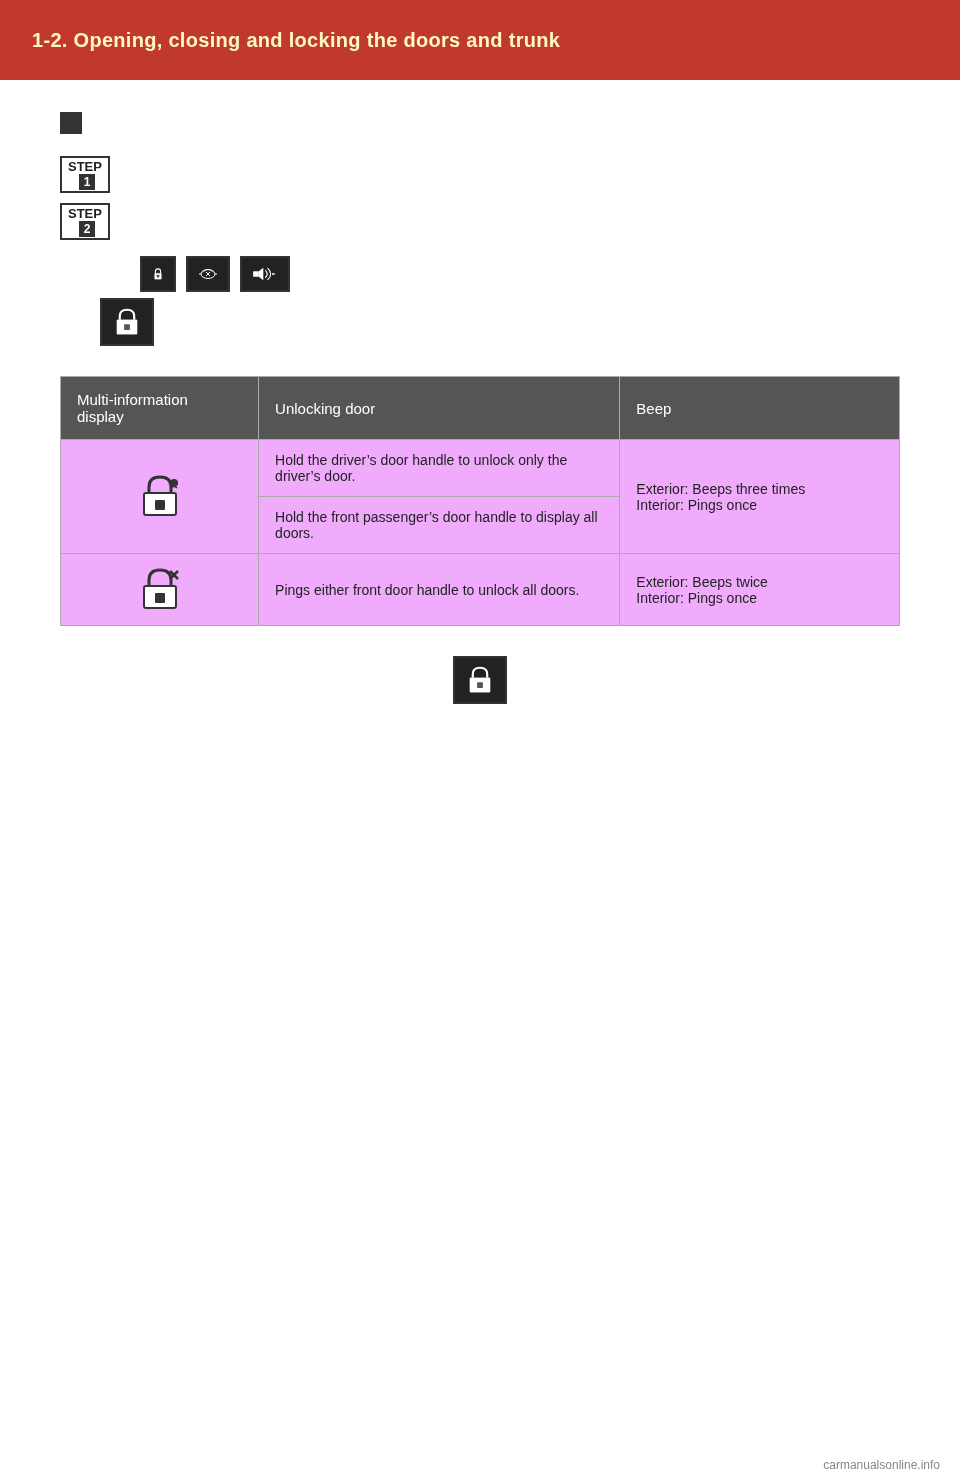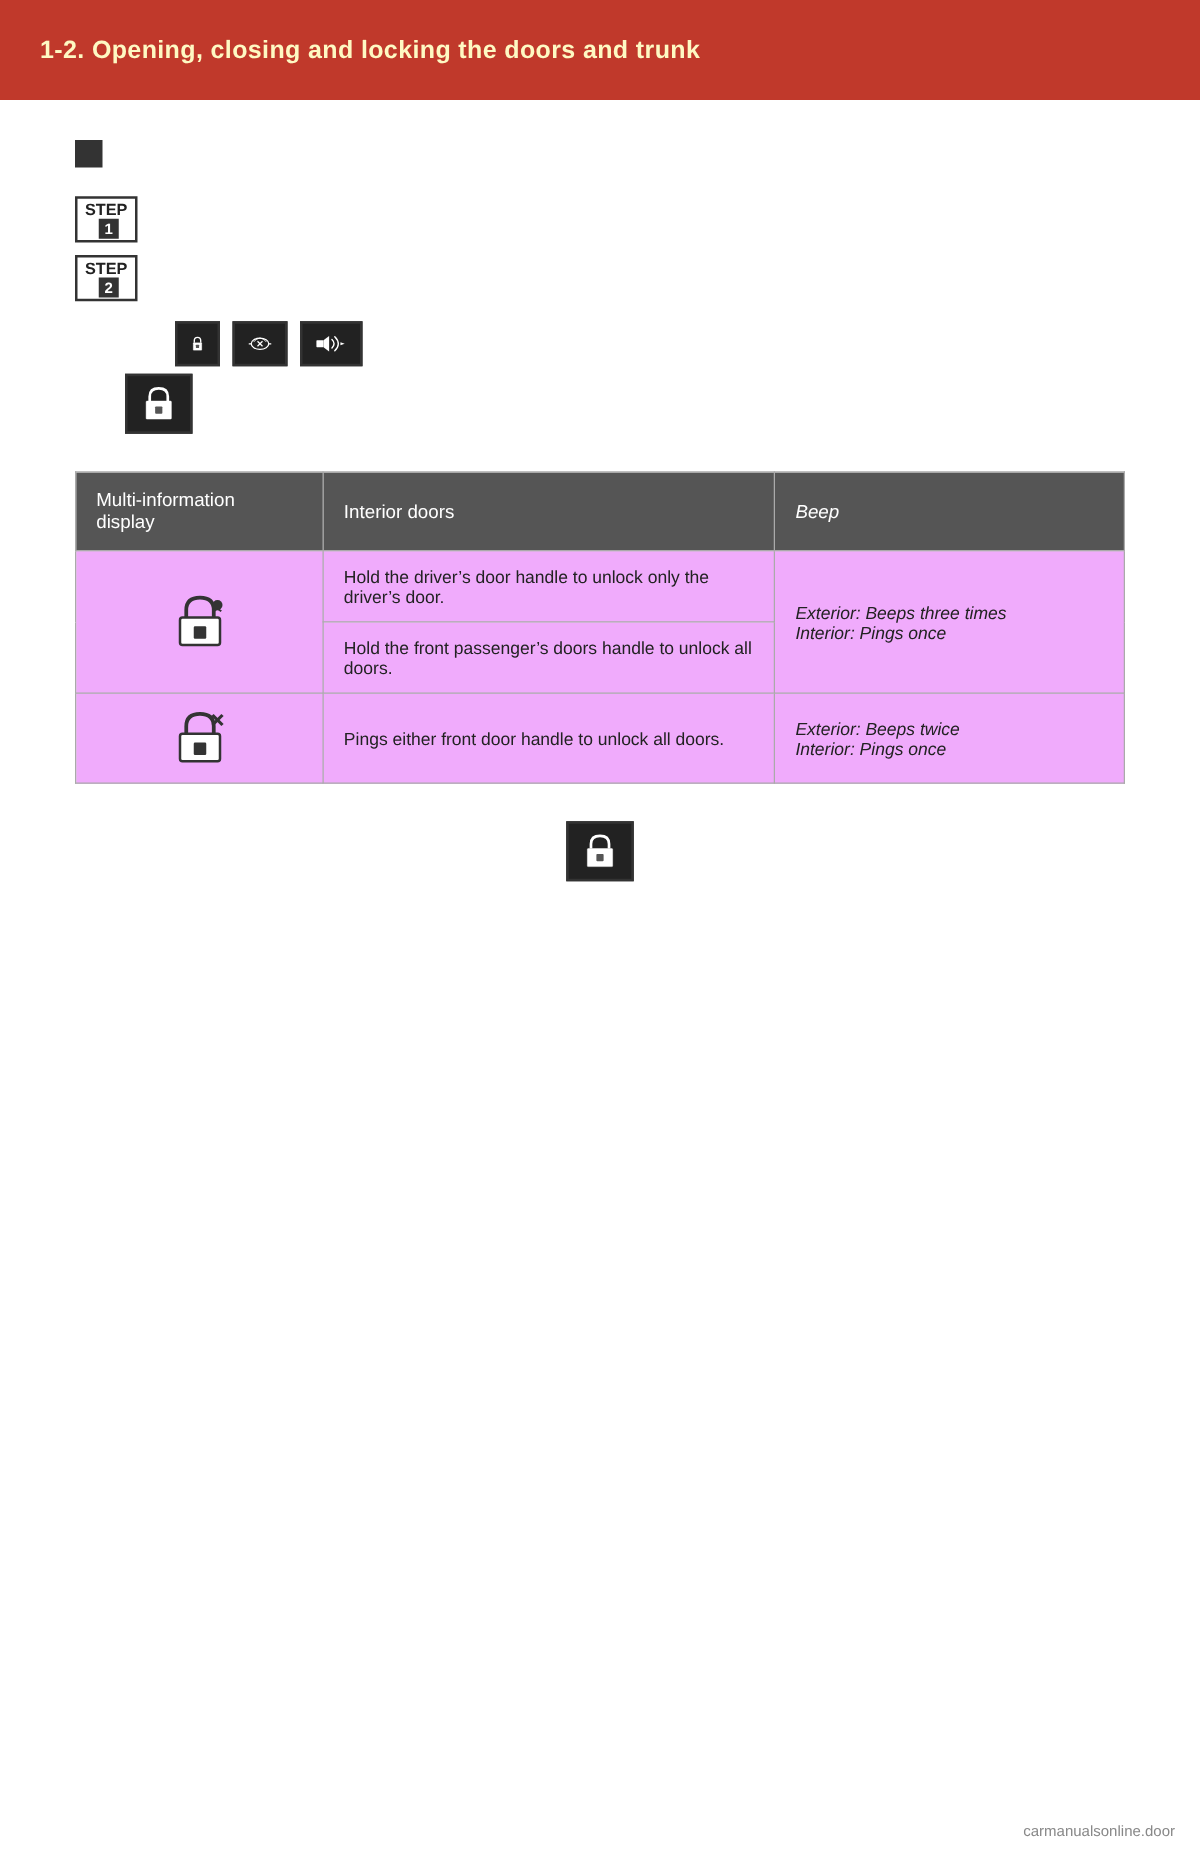--- a/index.html
+++ b/index.html
@@ -137,21 +137,20 @@
       width: 170px;
       text-align: center;
     }
 
     .col-unlocking {
       width: 310px;
     }
 
     .col-beep {
       width: 240px;
-      font-style: italic;
     }
 
     .icon-cell {
       text-align: center;
       padding: 10px;
     }
 
     .bottom-icon-area {
       display: flex;
       justify-content: center;
@@ -252,21 +251,21 @@
       <path d="M8 16 V11 Q8 2 18 2 Q28 2 28 11 V16" fill="none" stroke="#fff" stroke-width="3"></path>
       <rect x="14" y="22" width="8" height="8" rx="1" fill="#555"></rect>
     </svg>
   </div>
 
   
   <table class="info-table">
     <thead>
       <tr>
         <th class="col-display">Multi-information<br>display</th>
-        <th class="col-unlocking">Interior doors</th>
+        <th class="col-unlocking">Unlocking door</th>
         <th class="col-beep">Beep</th>
       </tr>
     </thead>
     <tbody>
 
       <tr>
         <td class="icon-cell col-display" rowspan="2">
           
           <svg width="44" height="44" viewBox="0 0 44 44">
             <rect x="6" y="20" width="32" height="22" rx="2" fill="#fff" stroke="#333" stroke-width="2"></rect>
@@ -276,21 +275,21 @@
             <circle cx="36" cy="10" r="4" fill="#333"></circle>
             <path d="M33 15 Q36 12 39 15" fill="none" stroke="#333" stroke-width="1.5"></path>
           </svg>
         </td>
         <td class="col-unlocking">Hold the driver’s door handle to unlock only the driver’s door.</td>
         <td class="col-beep" rowspan="2">
           <span>Exterior: Beeps three times<br>Interior: Pings once</span>
         </td>
       </tr>
       <tr>
-        <td class="col-unlocking">Hold the front passenger’s doors handle to unlock all doors.</td>
+        <td class="col-unlocking">Hold the front passenger’s door handle to display all doors.</td>
       </tr>
 
       <tr>
         <td class="icon-cell col-display">
           
           <svg width="44" height="44" viewBox="0 0 44 44">
             <rect x="6" y="20" width="32" height="22" rx="2" fill="#fff" stroke="#333" stroke-width="2"></rect>
             <path d="M11 20 V14 Q11 4 22 4 Q33 4 33 14 V20" fill="none" stroke="#333" stroke-width="3"></path>
             <rect x="17" y="27" width="10" height="10" rx="1" fill="#333"></rect>
 
@@ -312,13 +311,13 @@
       <svg width="36" height="38" viewBox="0 0 36 38">
         <rect x="4" y="16" width="28" height="20" rx="1" fill="#fff" stroke="#fff" stroke-width="0.5"></rect>
         <path d="M8 16 V11 Q8 2 18 2 Q28 2 28 11 V16" fill="none" stroke="#fff" stroke-width="3"></path>
         <rect x="14" y="22" width="8" height="8" rx="1" fill="#555"></rect>
       </svg>
     </div>
   </div>
 
 </div>
 
-<div class="watermark">carmanualsonline.door</div>
+<div class="watermark">carmanualsonline.info</div>
 
 </body></html>

